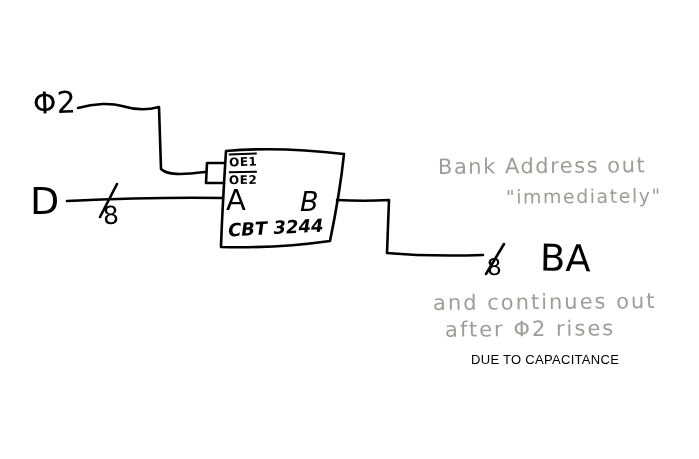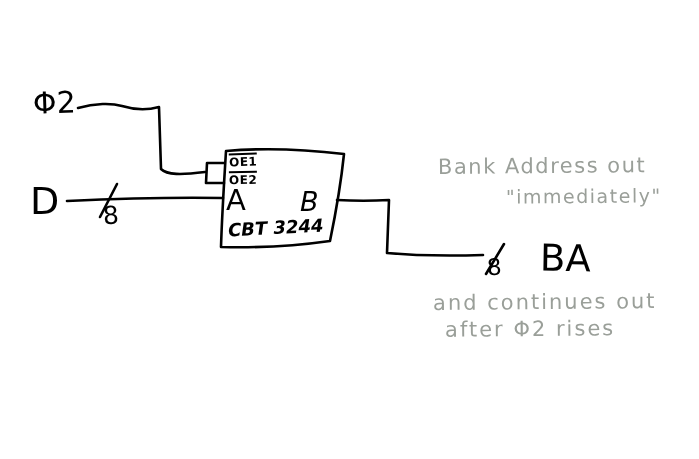--- a/index.html
+++ b/index.html
@@ -98,14 +98,15 @@
   <span class="lbl ba-label">BA</span>
 
   <span class="lbl note note1">Bank Address out</span>
 
   <span class="lbl note note2">"immediately"</span>
 
   <span class="lbl note note3">and continues out</span>
 
   <span class="lbl note note4">after Φ2 rises</span>
 
+  <span class="lbl cap-note">DUE TO CAPACITANCE</span>
 
 </div>
 
 </body></html>

